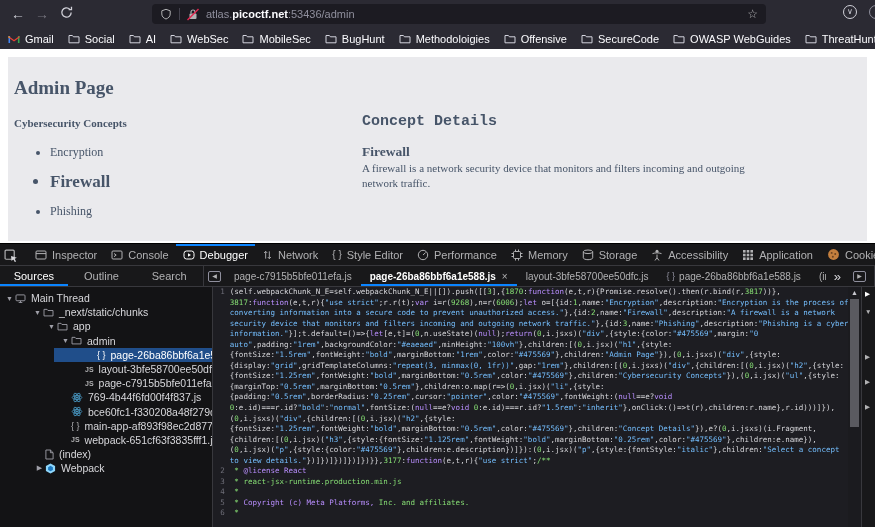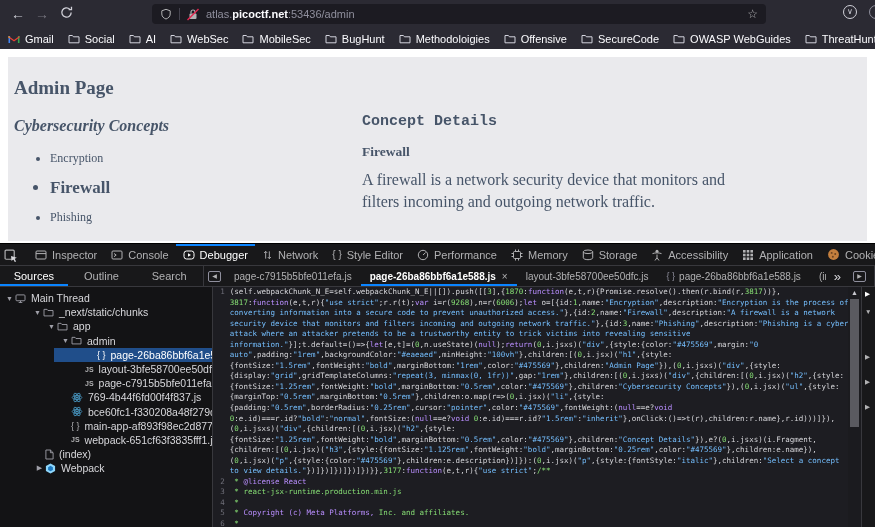--- a/index.html
+++ b/index.html
@@ -24,28 +24,28 @@
   
   .bookmarks { height:21px; background:#2b2a33; display:flex; align-items:center; padding-left:8px; overflow:hidden; white-space:nowrap; }
   .bm { display:inline-flex; align-items:center; gap:5px; margin-right:14px; color:#fbfbfe; font-size:11px; cursor:pointer; flex:0 0 auto; }
   .bm svg { display:block; }
 
   
   .page { height:194px; background:#ffffff; overflow:hidden; }
   .page-inner { position:relative; margin:8px 8px 0 8px; height:184px; background:#eaeaed;
                 color:#475569; font-family:"Liberation Serif","DejaVu Serif",serif; padding:20px 0 0 6px; }
   .page-inner h1 { font-size:19px; margin-bottom:18px; }
-  .col-left h2 { font-size:16px;font-style:italic; }
+  .col-left h2 { font-size:11px; }
   .col-left ul { margin-top:10px; padding-left:36px; }
   .col-left li { font-size:12px; padding:6px 0; cursor:pointer; }
   .col-left li.selected { font-size:17px; font-weight:bold; }
   .col-right { position:absolute; left:354px; top:56px; width:400px; }
   .col-right h2 { font-size:15px;font-family:Liberation Mono, monospace; }
   .col-right h3 { font-size:13.5px; margin-top:14px; }
-  .col-right p { font-size:16px; margin-top:9px; line-height:1.35; }
+  .col-right p { font-size:11px; margin-top:1px; line-height:1.35; }
 
   
   .devtools { height:286px; background:#18181a; border-top:1px solid #000; color:#b1b1b3; }
   .dt-toolbar { height:22px; display:flex; align-items:flex-end; font-size:11px; border-bottom:1px solid #38383d; }
   .tool { display:flex; align-items:center; gap:5px; padding:0 7px; height:100%; position:relative; cursor:pointer; white-space:nowrap; }
   .tool svg { display:block; }
   .tool.active { color:#fff; }
   .tool.active::before { content:""; position:absolute; left:0; top:0; right:0; height:2px; background:#0a84ff; }
   .pickbox { padding:0 6px 0 4px; cursor:pointer; }
   .vsep { width:1px; height:14px; background:#38383d; margin:0 2px; }
@@ -467,21 +467,20 @@
               </svg>
             </span>
             <span>Webpack</span>
           </div>
         </div>
       <div class="editor">
           <div class="crow"><span class="gut">1</span><span class="ct">(self.webpackChunk_N_E=self.webpackChunk_N_E||[]).push([[<span class="n">3</span>],{<span class="n">1870</span>:<span class="k">function</span>(e,t,r){Promise.resolve().then(r.bind(r,<span class="n">3817</span>))},</span></div>
           <div class="crow"><span class="gut"></span><span class="ct"><span class="n">3817</span>:<span class="k">function</span>(e,t,r){<span class="s">"use strict"</span>;r.r(t);<span class="k">var</span> i=r(<span class="n">9268</span>),n=r(<span class="n">6006</span>);<span class="k">let</span> o=[{id:<span class="n">1</span>,name:<span class="s">"Encryption"</span>,description:<span class="s">"Encryption is the process of</span></span></div>
           <div class="crow"><span class="gut"></span><span class="ct"><span class="s">converting information into a secure code to prevent unauthorized access."</span>},{id:<span class="n">2</span>,name:<span class="s">"Firewall"</span>,description:<span class="s">"A firewall is a network</span></span></div>
           <div class="crow"><span class="gut"></span><span class="ct"><span class="s">security device that monitors and filters incoming and outgoing network traffic."</span>},{id:<span class="n">3</span>,name:<span class="s">"Phishing"</span>,description:<span class="s">"Phishing is a cyber</span></span></div>
-          <div class="crow"><span class="gut"></span><span class="ct"><span class="s">attack where an attacker pretends to be a trustworthy entity to trick victims into revealing sensitive</span></span></div>
           <div class="crow"><span class="gut"></span><span class="ct"><span class="s">information."</span>}];t.default=()=&gt;{<span class="k">let</span>[e,t]=(<span class="n">0</span>,n.useState)(<span class="k">null</span>);<span class="k">return</span>(<span class="n">0</span>,i.jsxs)(<span class="s">"div"</span>,{style:{color:<span class="s">"#475569"</span>,margin:<span class="s">"0</span></span></div>
           <div class="crow"><span class="gut"></span><span class="ct"><span class="s">auto"</span>,padding:<span class="s">"1rem"</span>,backgroundColor:<span class="s">"#eaeaed"</span>,minHeight:<span class="s">"100vh"</span>},children:[(<span class="n">0</span>,i.jsx)(<span class="s">"h1"</span>,{style:</span></div>
           <div class="crow"><span class="gut"></span><span class="ct">{fontSize:<span class="s">"1.5rem"</span>,fontWeight:<span class="s">"bold"</span>,marginBottom:<span class="s">"1rem"</span>,color:<span class="s">"#475569"</span>},children:<span class="s">"Admin Page"</span>}),(<span class="n">0</span>,i.jsxs)(<span class="s">"div"</span>,{style:</span></div>
           <div class="crow"><span class="gut"></span><span class="ct">{display:<span class="s">"grid"</span>,gridTemplateColumns:<span class="s">"repeat(3, minmax(0, 1fr))"</span>,gap:<span class="s">"1rem"</span>},children:[(<span class="n">0</span>,i.jsxs)(<span class="s">"div"</span>,{children:[(<span class="n">0</span>,i.jsx)(<span class="s">"h2"</span>,{style:</span></div>
           <div class="crow"><span class="gut"></span><span class="ct">{fontSize:<span class="s">"1.25rem"</span>,fontWeight:<span class="s">"bold"</span>,marginBottom:<span class="s">"0.5rem"</span>,color:<span class="s">"#475569"</span>},children:<span class="s">"Cybersecurity Concepts"</span>}),(<span class="n">0</span>,i.jsx)(<span class="s">"ul"</span>,{style:</span></div>
           <div class="crow"><span class="gut"></span><span class="ct">{marginTop:<span class="s">"0.5rem"</span>,marginBottom:<span class="s">"0.5rem"</span>},children:o.map(r=&gt;(<span class="n">0</span>,i.jsx)(<span class="s">"li"</span>,{style:</span></div>
           <div class="crow"><span class="gut"></span><span class="ct">{padding:<span class="s">"0.5rem"</span>,borderRadius:<span class="s">"0.25rem"</span>,cursor:<span class="s">"pointer"</span>,color:<span class="s">"#475569"</span>,fontWeight:(<span class="k">null</span>==e?<span class="k">void</span></span></div>
           <div class="crow"><span class="gut"></span><span class="ct"><span class="n">0</span>:e.id)===r.id?<span class="s">"bold"</span>:<span class="s">"normal"</span>,fontSize:(<span class="k">null</span>==e?<span class="k">void</span> <span class="n">0</span>:e.id)===r.id?<span class="s">"1.5rem"</span>:<span class="s">"inherit"</span>},onClick:()=&gt;t(r),children:r.name},r.id)))]}),</span></div>
           <div class="crow"><span class="gut"></span><span class="ct">(<span class="n">0</span>,i.jsxs)(<span class="s">"div"</span>,{children:[(<span class="n">0</span>,i.jsx)(<span class="s">"h2"</span>,{style:</span></div>
           <div class="crow"><span class="gut"></span><span class="ct">{fontSize:<span class="s">"1.25rem"</span>,fontWeight:<span class="s">"bold"</span>,marginBottom:<span class="s">"0.5rem"</span>,color:<span class="s">"#475569"</span>},children:<span class="s">"Concept Details"</span>}),e?(<span class="n">0</span>,i.jsxs)(i.Fragment,</span></div>

